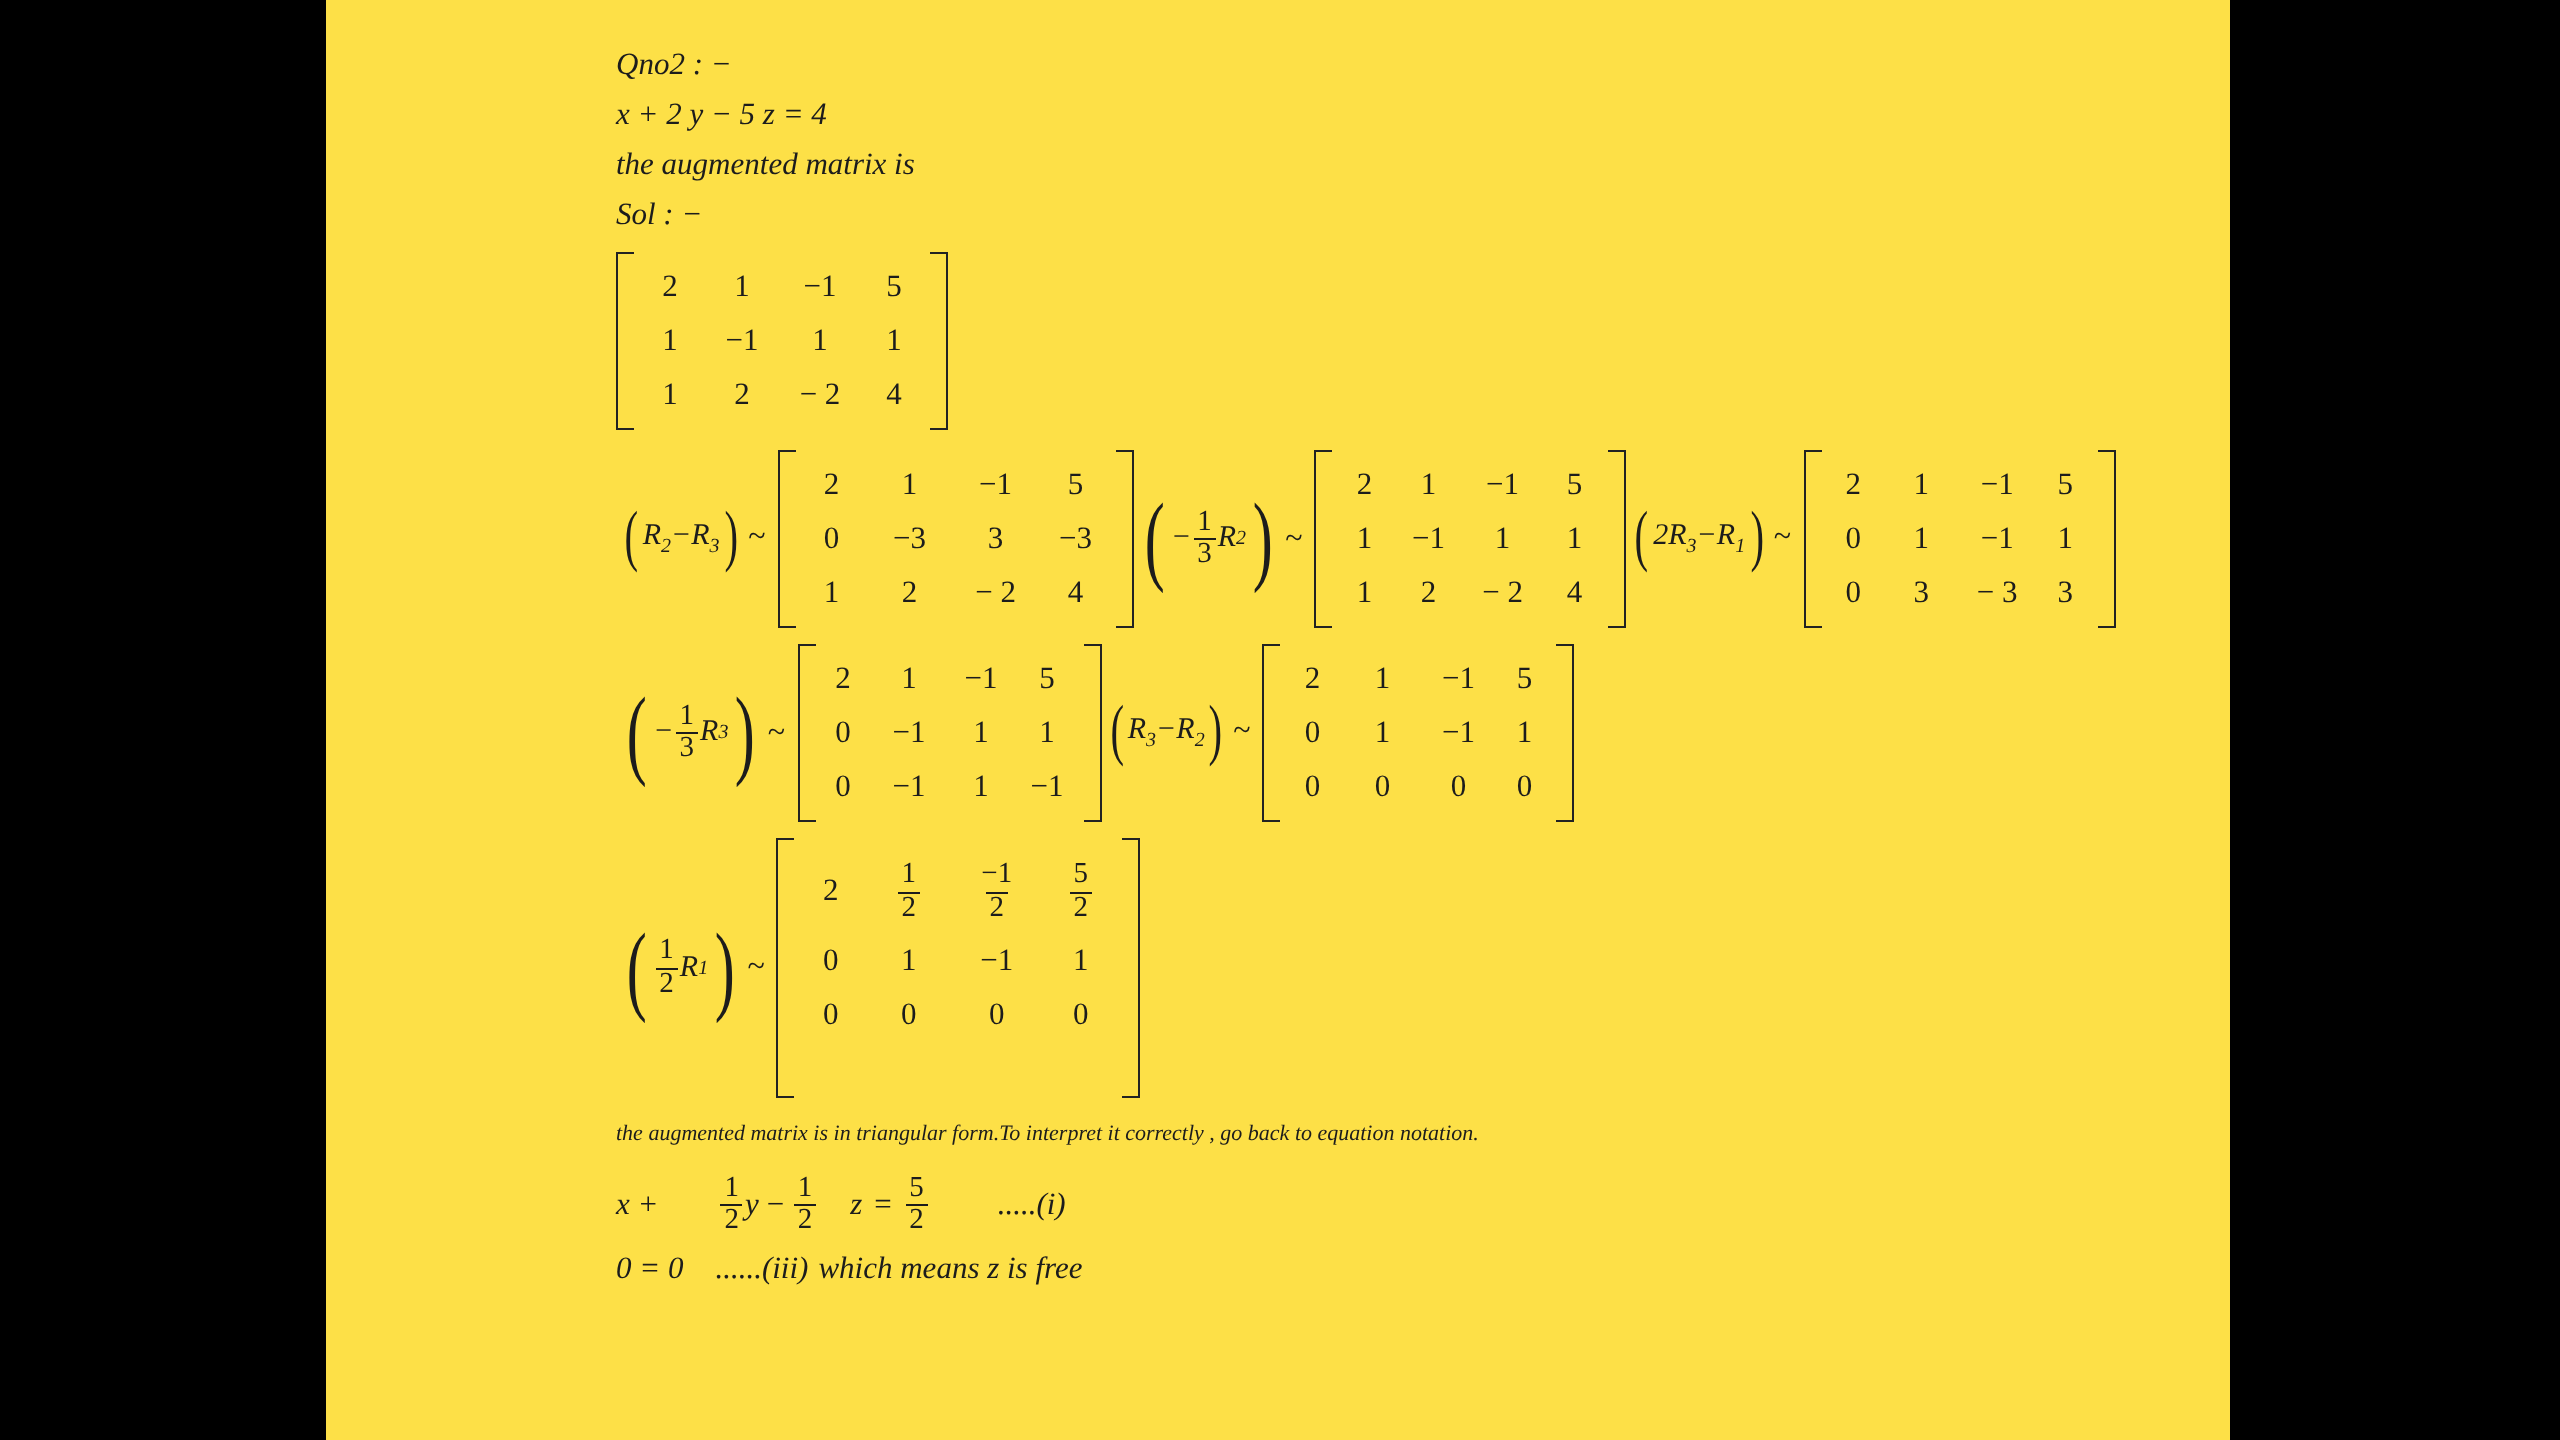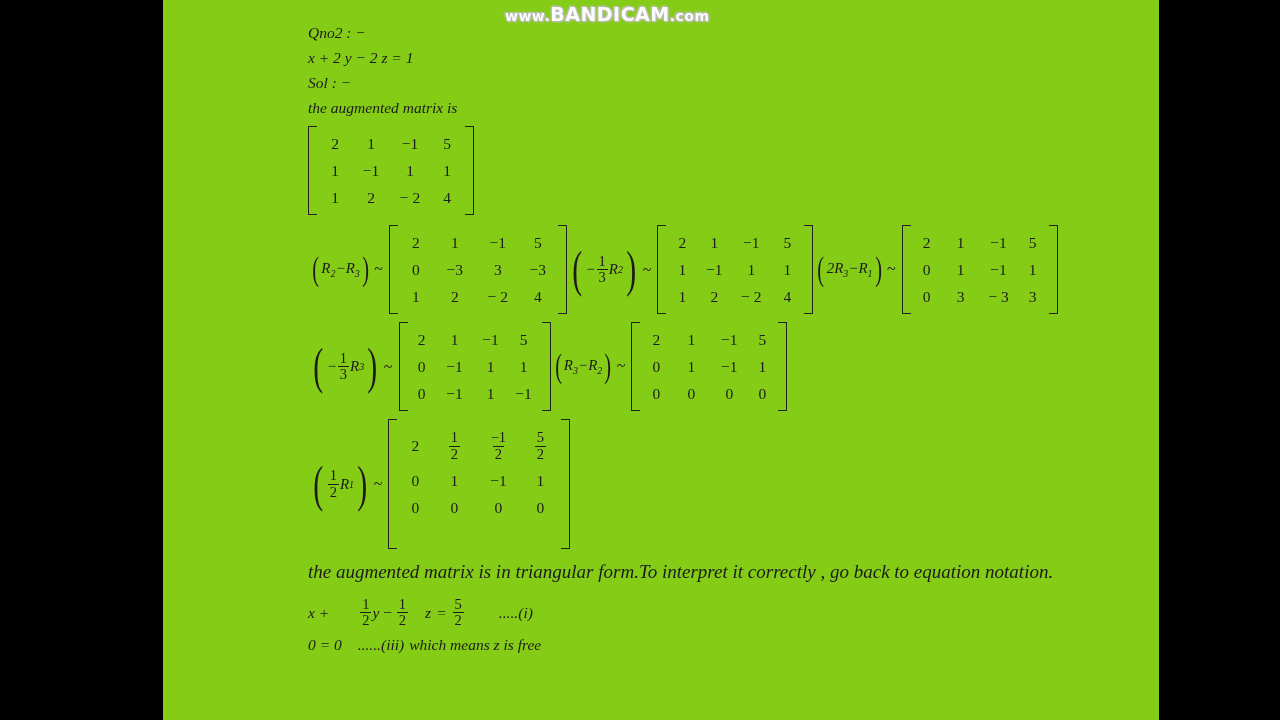--- a/index.html
+++ b/index.html
@@ -18,22 +18,21 @@
     width: 1280px;
     height: 720px;
     background: #000000;
   }
   #page {
     position: absolute;
     left: 163px;
     top: 0;
     width: 952px;
     height: 720px;
-    background: #84cc16;
-    padding-left: 44px;
+    background: #fde047;
   }
   #watermark {
     position: absolute;
     left: 505px;
     top: 3px;
     font-family: "DejaVu Sans", sans-serif;
     font-weight: bold;
     font-size: 19px;
     letter-spacing: 0.5px;
     color: #fbfbfb;
@@ -156,39 +155,39 @@
     font-style: italic;
     font-size: 15.5px;
     margin-top: 6px;
   }
   .eq .gap { display: inline-block; width: 30px; }
   .eq .gap2 { display: inline-block; width: 16px; }
   .eq .gap3 { display: inline-block; width: 34px; }
   .ref { font-style: italic; }
   .prose {
     font-style: italic;
-    font-size: 19px;
+    font-size: 11px;
     white-space: nowrap;
   }
 </style>
 </head>
 <body>
 
 <div id="screen">
 
   <div id="page">
 
     <div id="doc">
 
       <div class="line">Qno2 : −</div>
 
-      <div class="line">x + 2 y − 2 z = 1</div>
-
+      <div class="line">x + 2 y − 5 z = 4</div>
+
+      <div class="line">the augmented matrix is</div>
       <div class="line">Sol : −</div>
-      <div class="line">the augmented matrix is</div>
 
       <div class="mrow" style="margin-top:6px">
         <div class="matrix">
           <div class="br l"></div>
           <div class="mbody">
             <div class="mline">
               <span class="cell" style="width:34px">2</span>
               <span class="cell" style="width:38px">1</span>
               <span class="cell" style="width:40px">−1</span>
               <span class="cell" style="width:34px">5</span>
@@ -493,15 +492,14 @@
         <span>0 = 0</span>
         <span class="gap2"></span>
         <span class="ref">......(iii)</span>
         <span style="width:5px;display:inline-block"></span>
         <span>which means z is free</span>
       </div>
 
     </div>
   </div>
 
-  <div id="watermark"><span class="sm">www.</span><span>BANDICAM</span><span class="sm">.com</span></div>
 
 </div>
 
 </body></html>

